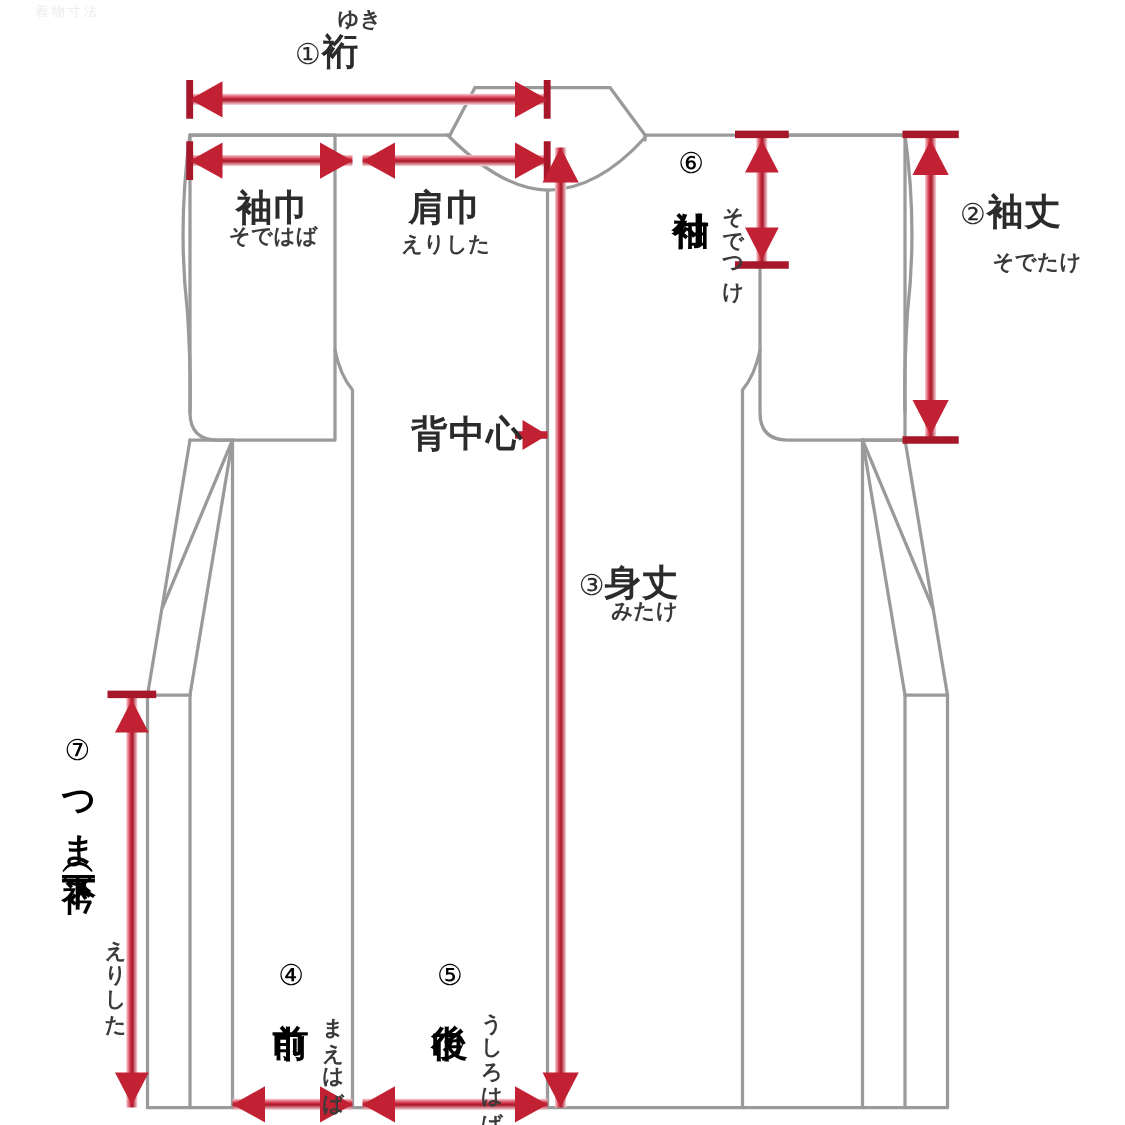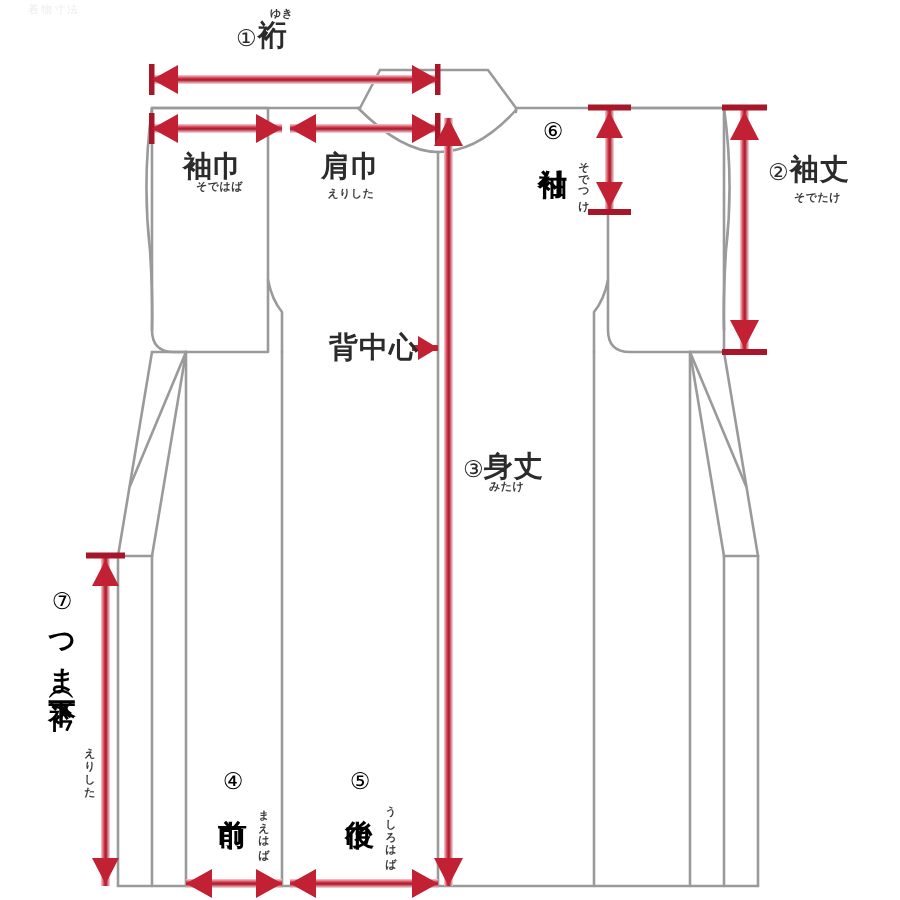--- a/index.html
+++ b/index.html
@@ -7,21 +7,21 @@
     width:900px;height:900px;
     font-family:"DejaVu Sans","Liberation Sans",sans-serif;
     overflow:hidden;position:relative;
   }
   #stage{position:relative;width:900px;height:900px;background:#fff;}
   svg#diagram{position:absolute;left:0;top:0;width:900px;height:900px;display:block;}
 
   .lbl{position:absolute;color:#2b2b2b;line-height:1;white-space:nowrap;}
   .kanji{font-size:29px;letter-spacing:1px;font-weight:600;}
   .kanji-sm{font-size:27px;letter-spacing:1px;font-weight:600;}
-  .furi{font-size:11px;letter-spacing:0.5px;color:#3a3a3a;font-weight:600;}
+  .furi{font-size:17px;letter-spacing:0.5px;color:#3a3a3a;font-weight:600;}
   .num{font-size:23px;font-weight:500;}
 
   
   .vert{writing-mode:vertical-rl;text-orientation:upright;}
 
   .grp{position:absolute;display:flex;}
 
   .ghost{position:absolute;left:28px;top:2px;font-size:11px;color:#ededed;letter-spacing:2px;}
 </style>
 </head>
@@ -170,21 +170,21 @@
   </svg>
 
   <div class="lbl" style="left:236px;top:8px;">
     <div class="furi" style="margin-left:34px;">ゆき</div>
     <div style="display:flex;align-items:flex-end;margin-top:2px;">
       <span class="num">①</span>
       <span class="kanji" style="margin-left:1px;">裄</span>
     </div>
   </div>
 
-  <div class="lbl" style="left:183px;top:152px;text-align:right;">
+  <div class="lbl" style="left:183px;top:152px;text-align:center;">
     <div class="kanji">袖巾</div>
     <div class="furi" style="margin-top:0;">そではば</div>
   </div>
 
   <div class="lbl" style="left:321px;top:152px;text-align:center;">
     <div class="kanji">肩巾</div>
     <div class="furi" style="margin-top:7px;">えりした</div>
   </div>
 
   <div class="grp" style="left:533px;top:118px;align-items:flex-start;">
@@ -193,21 +193,21 @@
       <span class="kanji vert" style="margin-top:2px;">袖付</span>
     </div>
     <span class="furi vert" style="margin-left:2px;margin-top:36px;">そでつけ</span>
   </div>
 
   <div class="lbl" style="left:768px;top:155px;">
     <div style="display:flex;align-items:flex-end;">
       <span class="num">②</span>
       <span class="kanji" style="margin-left:1px;">袖丈</span>
     </div>
-    <div class="furi" style="margin-top:8px;margin-left:26px;">そでたけ</div>
+    <div class="furi" style="margin-top:18px;margin-left:26px;">そでたけ</div>
   </div>
 
   <div class="lbl kanji" style="left:329px;top:333px;">背中心</div>
 
   <div class="lbl" style="left:463px;top:452px;">
     <div style="display:flex;align-items:flex-end;">
       <span class="num">③</span>
       <span class="kanji" style="margin-left:0;">身丈</span>
     </div>
     <div class="furi" style="margin-top:0;margin-left:26px;">みたけ</div>

